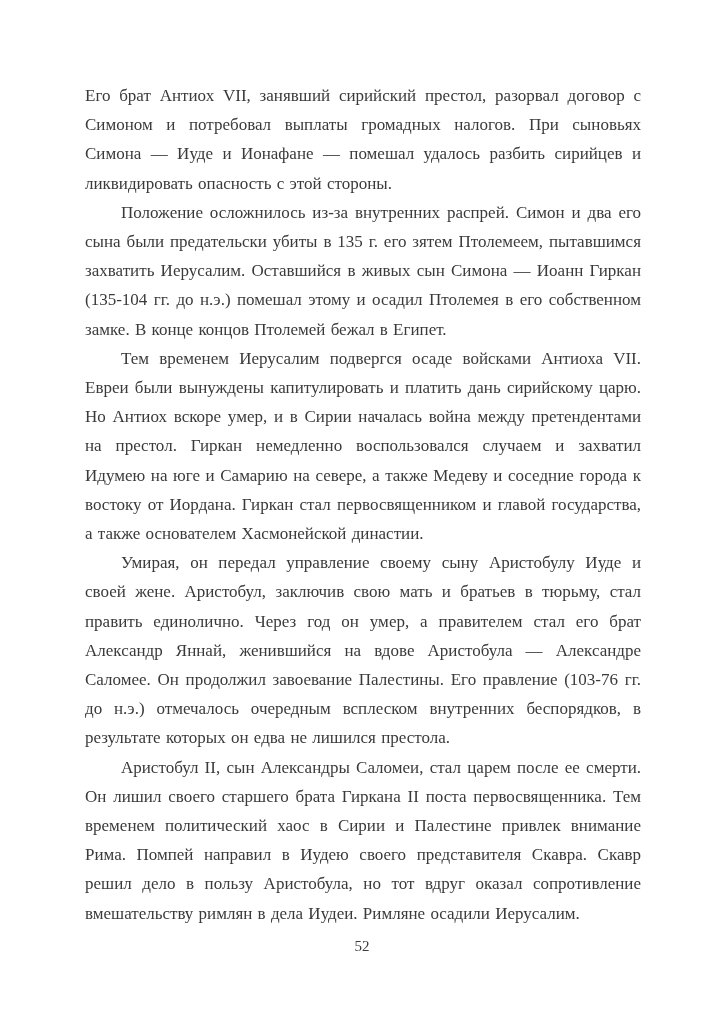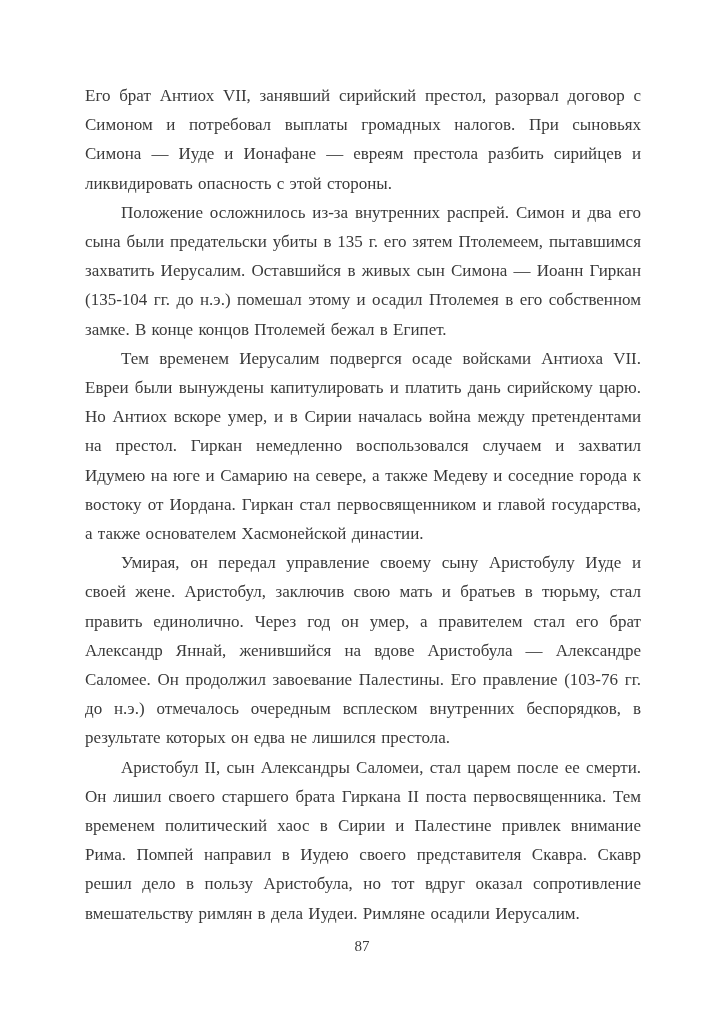--- a/index.html
+++ b/index.html
@@ -42,20 +42,20 @@
     text-align: center;
     color: #3a3a3a;
     font-size: 15px;
   }
 </style>
 </head>
 <body>
 
 <div class="page">
   <div class="text-block">
-    <p class="no-indent">Его брат Антиох VII, занявший сирийский престол, разорвал договор с Симоном и потребовал выплаты громадных налогов. При сыновьях Симона — Иуде и Ионафане — евреям престола разбить сирийцев и ликвидировать опасность с этой стороны.</p>
+    <p class="no-indent">Его брат Антиох VII, занявший сирийский престол, разорвал договор с Симоном и потребовал выплаты громадных налогов. При сыновьях Симона — Иуде и Ионафане — помешал удалось разбить сирийцев и ликвидировать опасность с этой стороны.</p>
     <p>Положение осложнилось из-за внутренних распрей. Симон и два его сына были предательски убиты в 135 г. его зятем Птолемеем, пытавшимся захватить Иерусалим. Оставшийся в живых сын Симона — Иоанн Гиркан (135-104 гг. до н.э.) помешал этому и осадил Птолемея в его собственном замке. В конце концов Птолемей бежал в Египет.</p>
     <p>Тем временем Иерусалим подвергся осаде войсками Антиоха VII. Евреи были вынуждены капитулировать и платить дань сирийскому царю. Но Антиох вскоре умер, и в Сирии началась война между претендентами на престол. Гиркан немедленно воспользовался случаем и захватил Идумею на юге и Самарию на севере, а также Медеву и соседние города к востоку от Иордана. Гиркан стал первосвященником и главой государства, а также основателем Хасмонейской династии.</p>
     <p>Умирая, он передал управление своему сыну Аристобулу Иуде и своей жене. Аристобул, заключив свою мать и братьев в тюрьму, стал править единолично. Через год он умер, а правителем стал его брат Александр Яннай, женившийся на вдове Аристобула — Александре Саломее. Он продолжил завоевание Палестины. Его правление (103-76 гг. до н.э.) отмечалось очередным всплеском внутренних беспорядков, в результате которых он едва не лишился престола.</p>
     <p>Аристобул II, сын Александры Саломеи, стал царем после ее смерти. Он лишил своего старшего брата Гиркана II поста первосвященника. Тем временем политический хаос в Сирии и Палестине привлек внимание Рима. Помпей направил в Иудею своего представителя Скавра. Скавр решил дело в пользу Аристобула, но тот вдруг оказал сопротивление вмешательству римлян в дела Иудеи. Римляне осадили Иерусалим.</p>
   </div>
-  <div class="page-number">87</div>
+  <div class="page-number">52</div>
 </div>
 
 </body></html>

